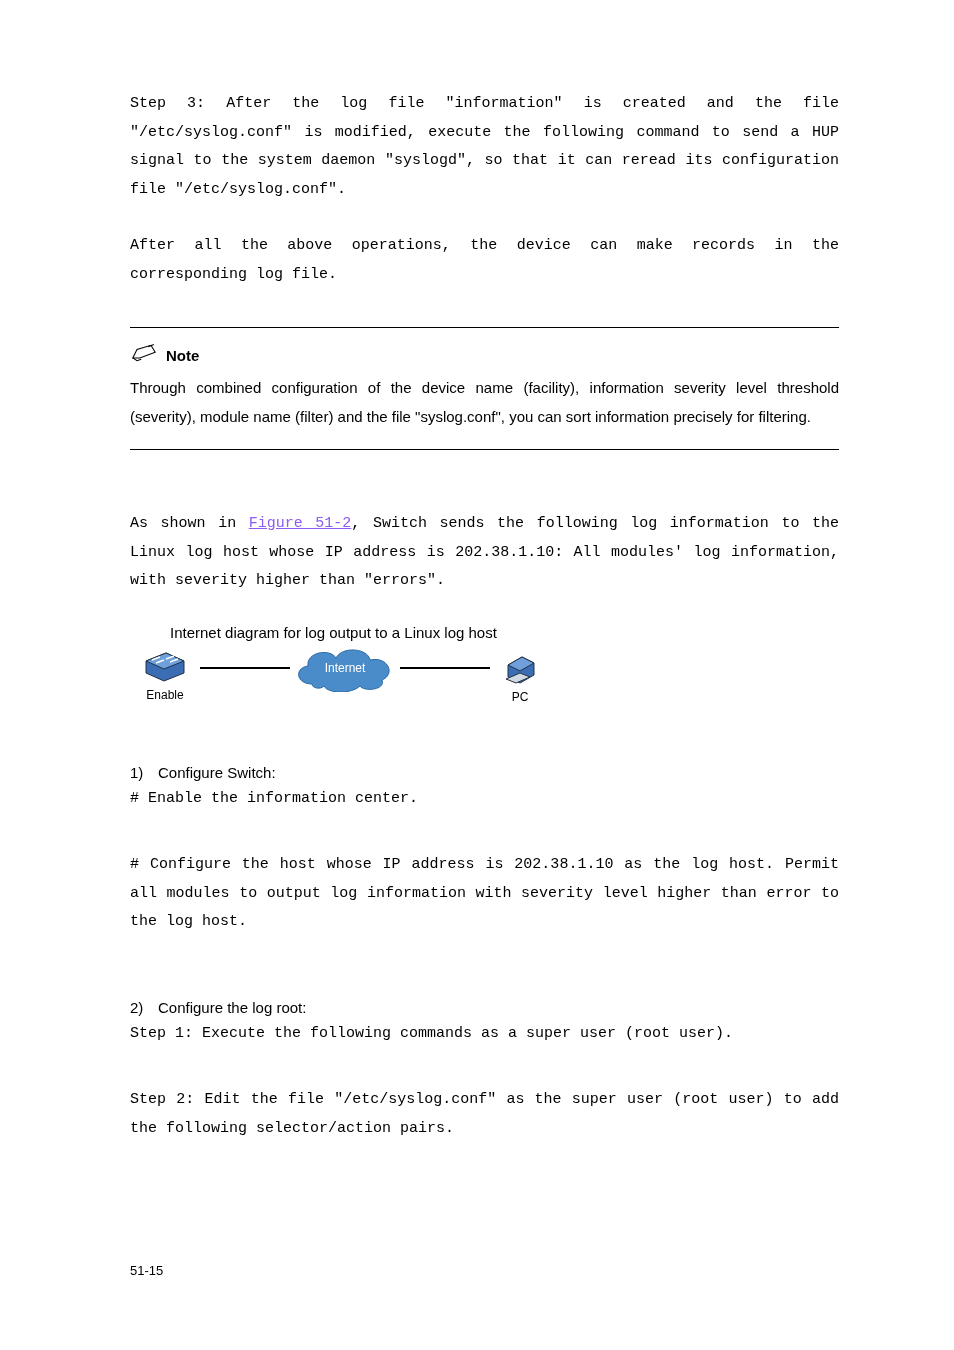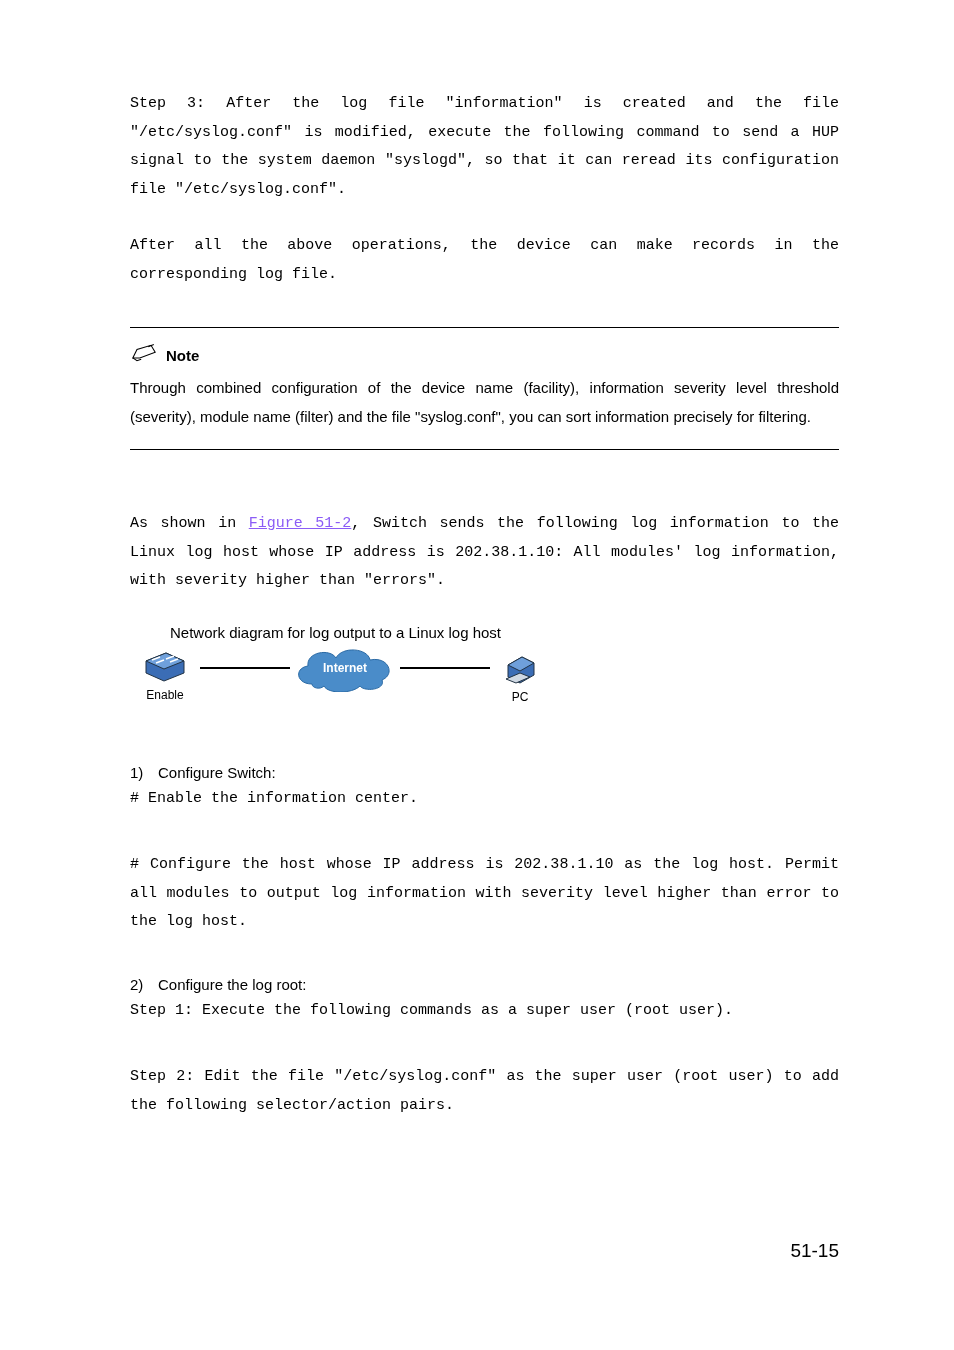--- a/index.html
+++ b/index.html
@@ -91,22 +91,22 @@
     font-size: 12px;
   }
   .step-list {
     margin-bottom: 4px;
   }
   .step-list span.num {
     display: inline-block;
     width: 28px;
   }
   .footer {
-    text-align: right;
-    font-size: 19px;
+    text-align: left;
+    font-size: 13px;
     margin-top: 120px;
   }
 </style>
 </head>
 <body>
 
 <div class="page">
 
   <div class="para">Step 3: After the log file "information" is created and the file "/etc/syslog.conf" is modified, execute the following command to send a HUP signal to the system daemon "syslogd", so that it can reread its configuration file "/etc/syslog.conf".</div>
 
@@ -123,35 +123,35 @@
       </span>
       <span class="note-title">Note</span>
     </div>
     <div class="note-text">Through combined configuration of the device name (facility), information severity level threshold (severity), module name (filter) and the file "syslog.conf", you can sort information precisely for filtering.</div>
   </div>
 
   <div class="para">
     <span>As shown in </span><a href="#" class="link">Figure 51-2</a><span>, Switch sends the following log information to the Linux log host whose IP address is 202.38.1.10: All modules' log information, with severity higher than "errors".</span>
   </div>
 
-  <div class="fig-caption">Network diagram for log output to a Linux log host</div>
+  <div class="fig-caption">Internet diagram for log output to a Linux log host</div>
 
   <div class="diagram">
     <div class="diag-item" style="width:70px;">
       <span>
         <svg width="46" height="36" viewBox="0 0 46 36">
           <polygon points="4,12 24,4 42,12 42,24 22,32 4,24" fill="#3b6db5" stroke="#234" stroke-width="1"></polygon>
           <polygon points="4,12 24,4 42,12 22,20" fill="#6fa0db" stroke="#234" stroke-width="1"></polygon>
           <path d="M10 11 L18 8 M14 14 L22 11 M24 10 L32 7 M28 13 L36 10" stroke="#fff" stroke-width="1.4"></path>
         </svg>
       </span>
       <span>Enable</span>
     </div>
     <div class="diag-line" style="width:90px; margin-top:-14px;"></div>
-    <div class="cloud" style="margin-top:-14px;font-weight:bold;">
+    <div class="cloud" style="margin-top:-14px;">
       <svg class="cloud-shape" viewBox="0 0 110 48">
         <path d="M22 40 C6 40 4 24 18 22 C16 8 40 4 46 14 C52 2 78 4 80 16 C98 12 106 30 92 36 C96 46 74 48 70 42 C62 50 38 50 34 42 C30 46 22 44 22 40 Z" fill="#4a8cc9" stroke="#2a6aa5" stroke-width="1"></path>
       </svg>
       <span class="cloud-label">Internet</span>
     </div>
     <div class="diag-line" style="width:90px; margin-top:-14px;"></div>
     <div class="diag-item" style="width:60px;">
       <span>
         <svg width="40" height="40" viewBox="0 0 40 40">
           <polygon points="8,18 22,10 34,16 34,28 20,36 8,30" fill="#3b6db5" stroke="#234" stroke-width="1"></polygon>
@@ -161,21 +161,21 @@
       </span>
       <span>PC</span>
     </div>
   </div>
 
   <div class="step-list">
     <span class="num">1)</span><span>Configure Switch:</span>
   </div>
   <div class="para para-loose"># Enable the information center.</div>
 
-  <div class="para" style="margin-bottom:39px;"># Configure the host whose IP address is 202.38.1.10 as the log host. Permit all modules to output log information with severity level higher than error to the log host.</div>
+  <div class="para" style="margin-bottom:62px;"># Configure the host whose IP address is 202.38.1.10 as the log host. Permit all modules to output log information with severity level higher than error to the log host.</div>
 
   <div class="step-list">
     <span class="num">2)</span><span>Configure the log root:</span>
   </div>
   <div class="para para-loose">Step 1: Execute the following commands as a super user (root user).</div>
 
   <div class="para">Step 2: Edit the file "/etc/syslog.conf" as the super user (root user) to add the following selector/action pairs.</div>
 
   <div class="footer">51-15</div>
 </div>

